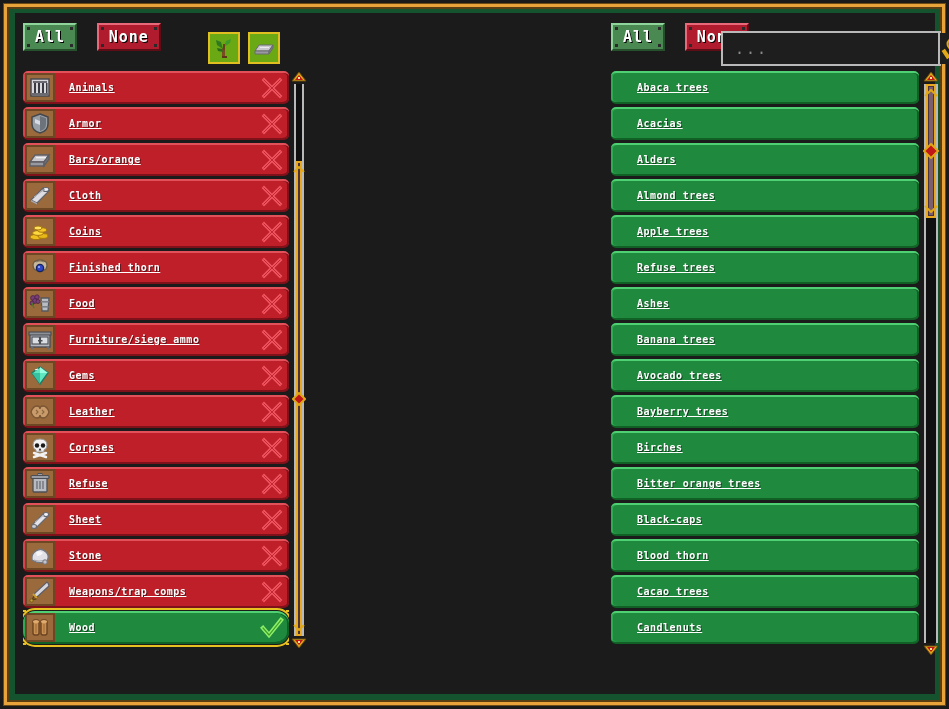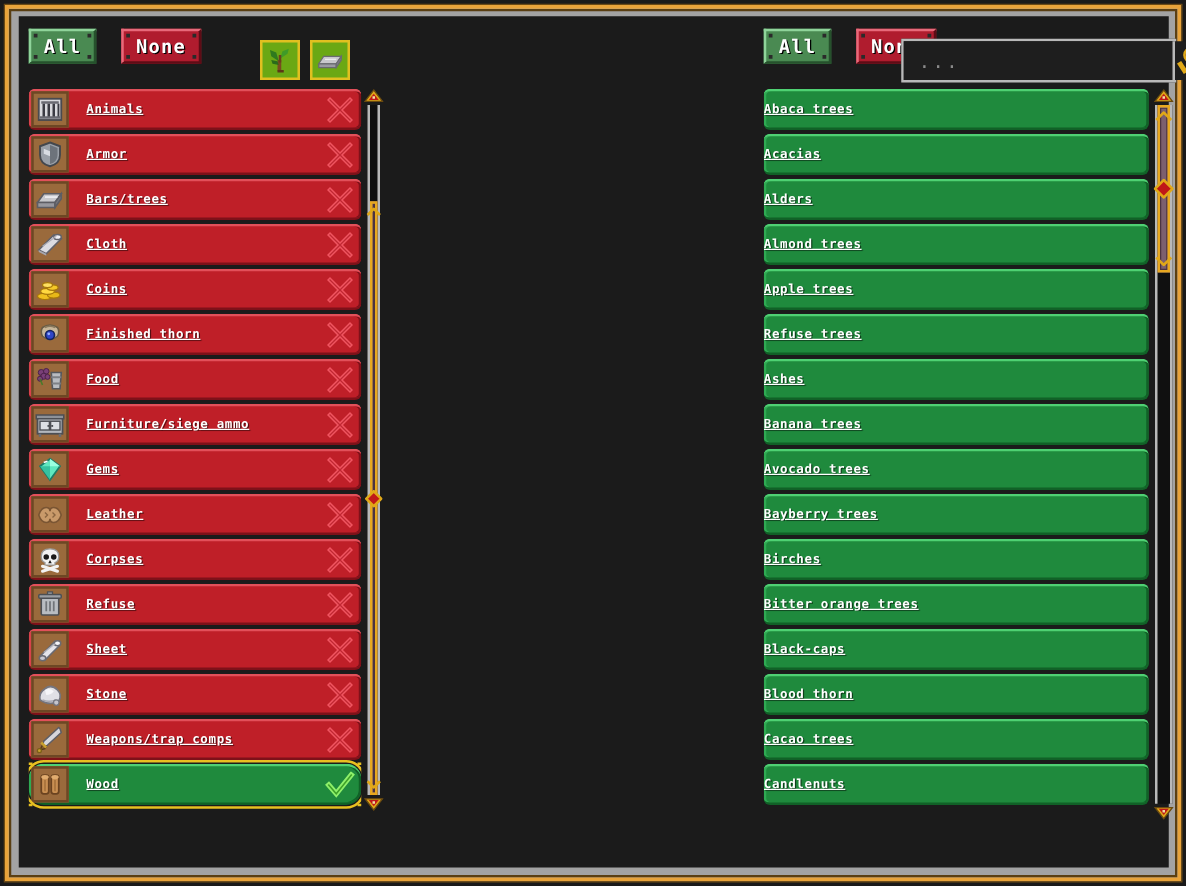--- a/index.html
+++ b/index.html
@@ -9,21 +9,21 @@
     font-family: "DejaVu Sans Mono", "Liberation Mono", monospace;
     overflow: hidden;
   }
 
   
   #window-frame {
     position: absolute;
     left: 4px; top: 4px;
     width: 941px; height: 701px;
     border: 3px solid #e8a33a;
-    background: #a3a3a3;
+    background: #14532d;
     box-shadow: inset 0 0 0 2px #5a3f12;
   }
   #window-frame::before {
     content: "";
     position: absolute; left: -4px; top: -4px; right: -4px; bottom: -4px;
     border: 1px solid #6b4a15;
     pointer-events: none;
   }
   #window-inner {
     position: absolute;
@@ -145,21 +145,21 @@
   .row-label {
     margin-left: 14px; flex: 1;
     color: #ffffff; font-size: 10px; font-weight: bold;
     letter-spacing: 0.5px;
     text-shadow: 1px 1px 0 rgba(0,0,0,.55);
     white-space: nowrap; overflow: hidden; text-decoration: underline;
   }
   .row-mark { width: 34px; flex: none; display: flex; align-items: center; justify-content: center; }
 
   #right-panel .row { height: 33px; margin-bottom: 3px; }
-  #right-panel .row-label { margin-left: 0; }
+  #right-panel .row-label { margin-left: 26px; }
 
   
   .sb { position: absolute; top: 0; bottom: 0; width: 16px; }
   #left-sb  { right: 0; }
   #right-sb { right: 0; width: 20px; }
 
   .sb-track {
     position: absolute; left: 3px; right: 3px; top: 13px; bottom: 13px;
     background: #101010;
     border-left: 2px solid #b9b9b9; border-right: 2px solid #b9b9b9;
@@ -316,21 +316,21 @@
           </div>
           <div class="row red">
             <span class="row-icon">
               <svg width="24" height="23" viewBox="0 0 24 23">
                 <polygon points="2,14 7,7 21,7 16,14" fill="#c8c8cc" stroke="#5d5d64" stroke-width="1.3"></polygon>
                 <polygon points="2,14 16,14 16,18 2,18" fill="#98989f" stroke="#5d5d64" stroke-width="1.3"></polygon>
                 <polygon points="16,14 21,7 21,11 16,18" fill="#74747c" stroke="#5d5d64" stroke-width="1.3"></polygon>
                 <rect x="8" y="9" width="10" height="1.3" fill="#f0f0f4"></rect>
               </svg>
             </span>
-            <span class="row-label">Bars/trees</span>
+            <span class="row-label">Bars/orange</span>
             <span class="row-mark">
               <svg width="22" height="22" viewBox="0 0 22 22">
                 <g stroke="#f05560" stroke-width="3.4" stroke-linecap="square">
                   <line x1="3" y1="3" x2="19" y2="19"></line>
                   <line x1="19" y1="3" x2="3" y2="19"></line>
                 </g>
                 <g stroke="#c02832" stroke-width="1" stroke-linecap="square">
                   <line x1="3" y1="3" x2="19" y2="19"></line>
                   <line x1="19" y1="3" x2="3" y2="19"></line>
                 </g>

